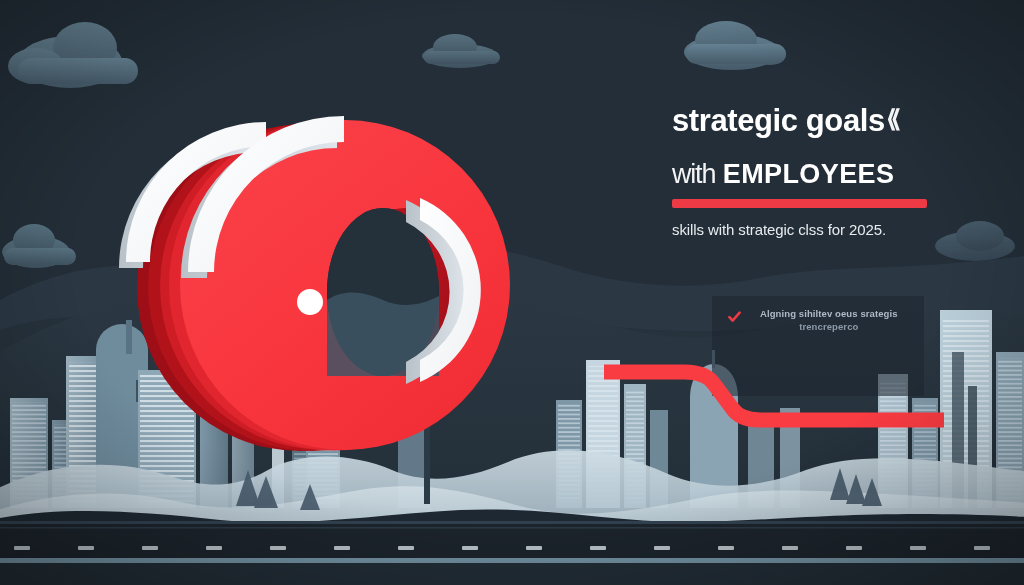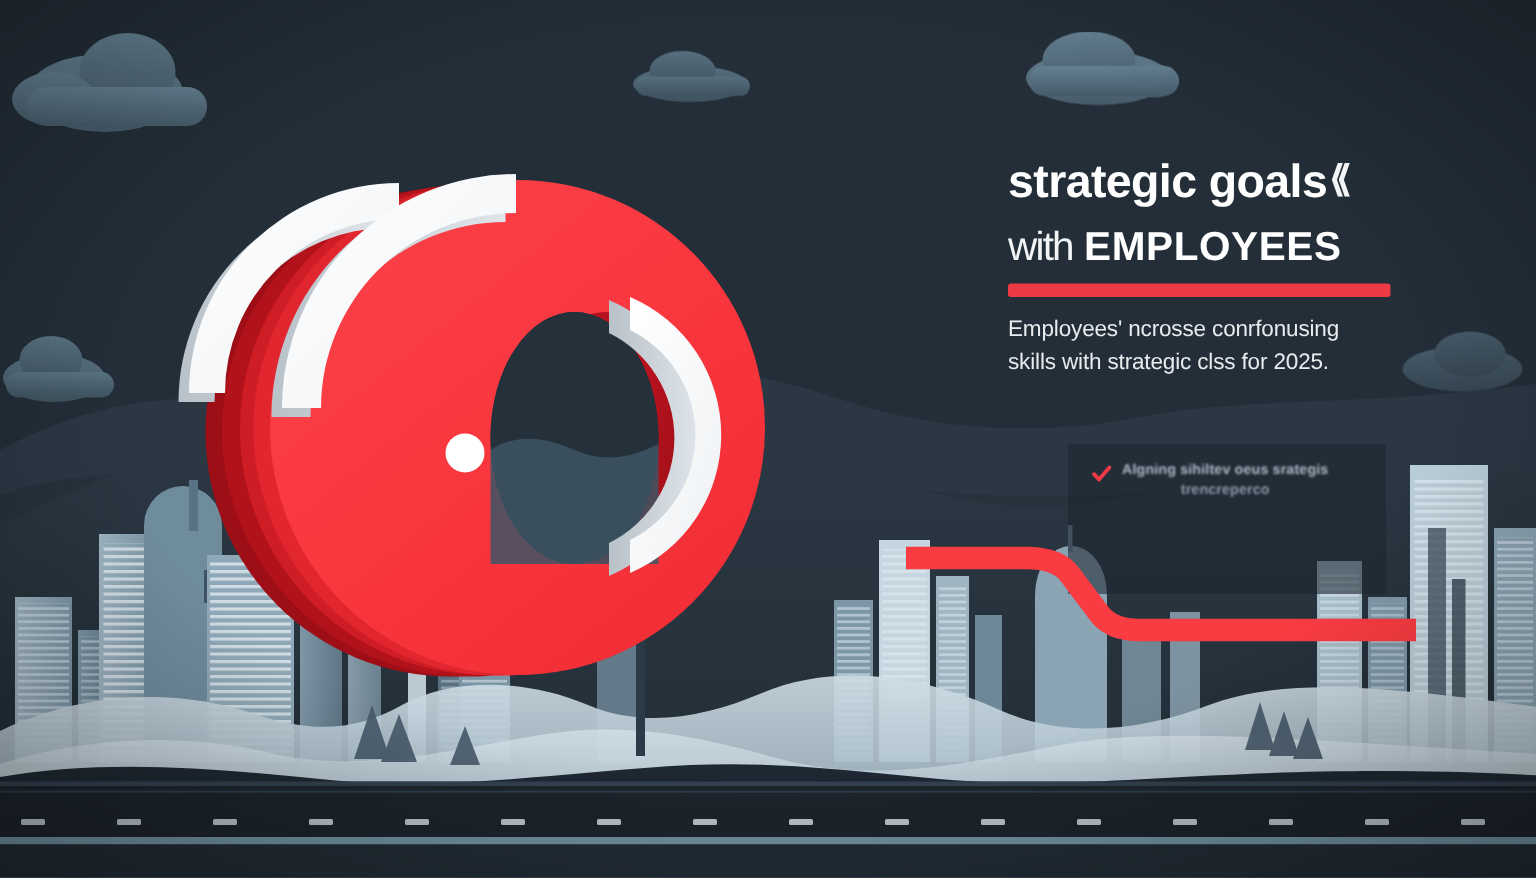--- a/index.html
+++ b/index.html
@@ -15,37 +15,37 @@
   .textblock{position:absolute;left:672px;top:104px;width:268px;}
   .headline1{
     font-size:31px;line-height:34px;font-weight:bold;color:#ffffff;
     letter-spacing:-0.4px;white-space:nowrap;
   }
   .headline1 .chev{
     display:inline-block;font-size:24px;font-weight:bold;
     transform:translate(2px,-4px) scaleX(1.15);color:#f2f4f6;
   }
   .headline2{
-    margin-top:8px;font-size:27px;line-height:31px;white-space:nowrap;color:#ffffff;
+    margin-top:19px;font-size:27px;line-height:31px;white-space:nowrap;color:#ffffff;
   }
   .headline2 .thin{font-weight:300;letter-spacing:-1.2px;opacity:.95;}
   .headline2 .bold{font-weight:bold;letter-spacing:0.4px;}
   .rule{
     margin-top:9px;width:255px;height:9px;border-radius:2px;background:#ee3a44;
   }
   .subcopy{
     margin-top:11px;font-size:15px;line-height:22px;color:#e8ecef;font-weight:500;
     letter-spacing:-0.1px;
   }
 
   
   .bullets{
     position:absolute;left:728px;top:308px;width:190px;
   }
-  .bullet{display:flex;gap:7px;align-items:flex-start;margin-bottom:2px;}
+  .bullet{display:flex;gap:19px;align-items:flex-start;margin-bottom:2px;}
   .tick{
     flex:0 0 auto;width:13px;height:13px;margin-top:2px;
     color:#ee3a44;
   }
   .btext{
     font-size:9.5px;line-height:12.6px;color:#aebac6;font-weight:600;
     filter:blur(.55px);letter-spacing:.1px;
   }
   .btext .dim{color:#8d9aa8;display:block;text-align:center;}
 </style>
@@ -338,21 +338,20 @@
   <div class="textblock">
     <div class="headline1">
       <span>strategic goals</span><span class="chev">⟪</span>
     </div>
     <div class="headline2">
       <span class="thin">with</span>
       <span class="bold">EMPLOYEES</span>
     </div>
     <div class="rule"></div>
     <div class="subcopy">
-      <div>Employees' ncrosse conrfonusing</div>
       <div>skills with strategic clss  for 2025.</div>
     </div>
   </div>
 
   <div class="bullets">
     <div class="bullet">
       <span class="tick">
         <svg viewBox="0 0 14 14" width="13" height="13">
             <path d="M1.5 6.6 L5 10.4 L12.5 1.8" fill="none" stroke="currentColor" stroke-width="2.8" stroke-linecap="round" stroke-linejoin="round"></path>
           </svg>

